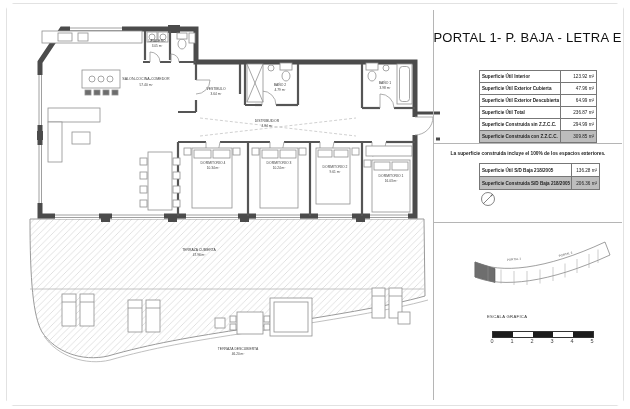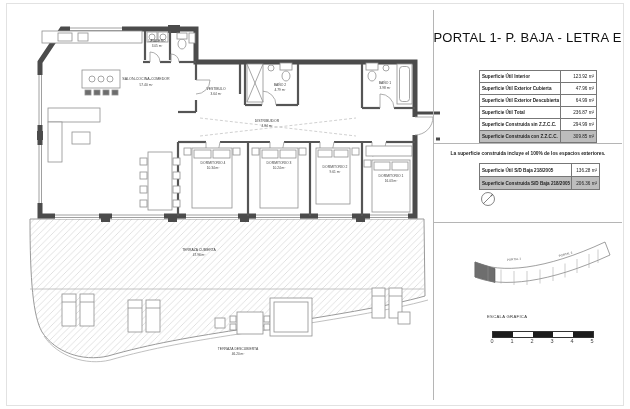--- a/index.html
+++ b/index.html
@@ -1,17 +1,17 @@
 <!DOCTYPE html>
 <html><head>
 <meta charset="utf-8">
 <style>
   html,body{margin:0;padding:0;background:#ffffff;}
   #sheet{position:relative;width:630px;height:409px;background:#ffffff;overflow:hidden;
-         font-family:"Liberation Sans", sans-serif;color:#1a1a1a;}
+         font-family:"Liberation Sans", sans-serif;color:#1a1a1a;border-radius:25px;}
   #frame{position:absolute;left:6px;top:3px;width:616px;height:401px;border:1px solid #e2e2e2;}
   #plan-svg{position:absolute;left:0;top:0;width:440px;height:409px;}
   .divider-v{position:absolute;left:433px;top:10px;width:1px;height:390px;background:#b5b5b5;}
   .rule{position:absolute;left:433px;width:189px;height:1px;background:#b5b5b5;}
   #rule1{top:143px;} #rule2{top:222px;}
   #title{position:absolute;left:433px;top:30px;width:189px;text-align:center;
          font-size:13px;letter-spacing:.3px;color:#111;}
   table.datatable{position:absolute;border-collapse:collapse;background:#fff;}
   #summary-table{left:479px;top:70px;width:118px;}
   #decree-table{left:479px;top:163px;width:121px;}

